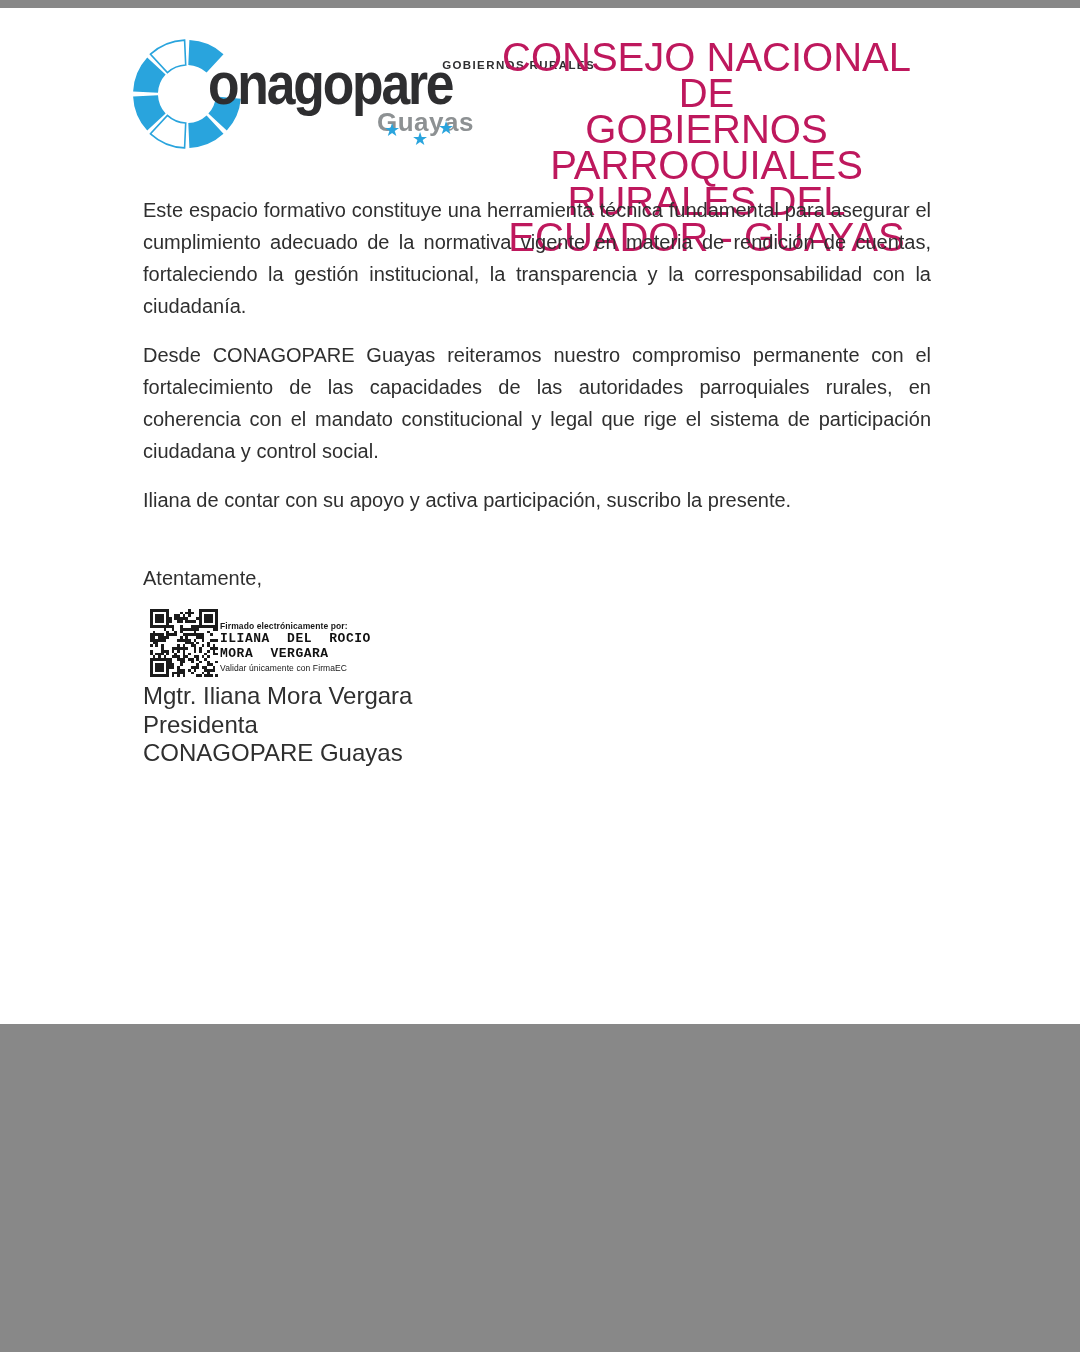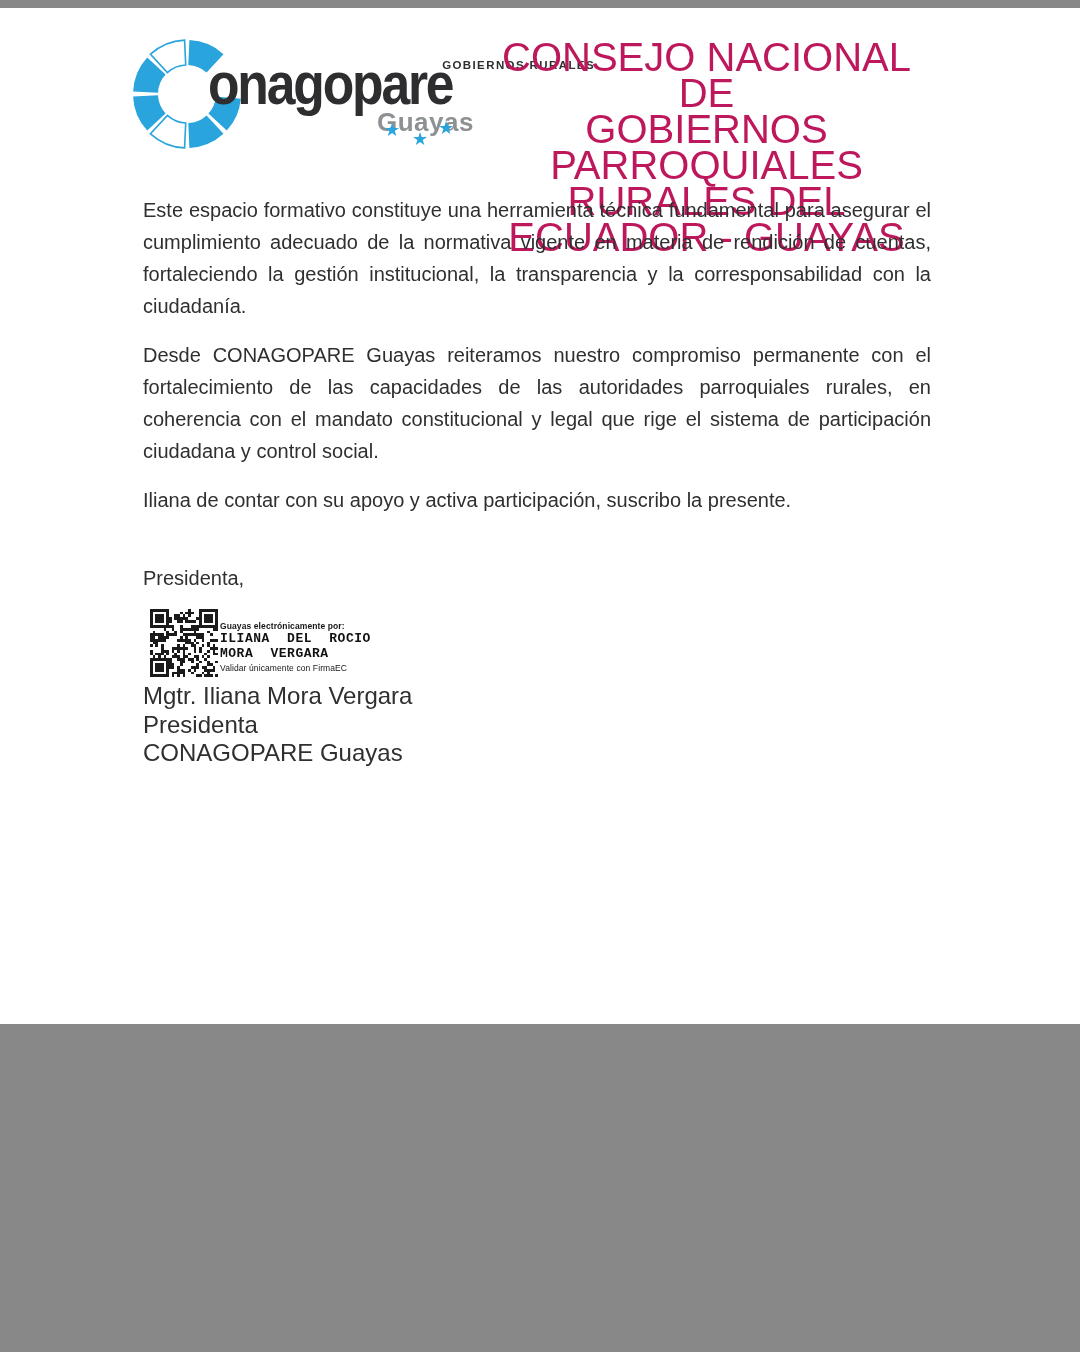--- a/index.html
+++ b/index.html
@@ -106,21 +106,21 @@
     <div>GOBIERNOS PARROQUIALES</div>
     <div>RURALES DEL ECUADOR - GUAYAS</div>
   </div>
 
   <div class="body-text">
     <p>Este espacio formativo constituye una herramienta técnica fundamental para asegurar el cumplimiento adecuado de la normativa vigente en materia de rendición de cuentas, fortaleciendo la gestión institucional, la transparencia y la corresponsabilidad con la ciudadanía.</p>
     <p>Desde CONAGOPARE Guayas reiteramos nuestro compromiso permanente con el fortalecimiento de las capacidades de las autoridades parroquiales rurales, en coherencia con el mandato constitucional y legal que rige el sistema de participación ciudadana y control social.</p>
     <p>Iliana de contar con su apoyo y activa participación, suscribo la presente.</p>
   </div>
 
-  <div class="closing">Presidenta,</div>
+  <div class="closing">Atentamente,</div>
 
   <div class="stamp">
     <svg class="qr" id="qr" viewBox="0 0 25 25" shape-rendering="crispEdges">
         <rect x="0" y="0" width="1" height="1" fill="#1b1b1b"></rect>
         <rect x="1" y="0" width="1" height="1" fill="#1b1b1b"></rect>
         <rect x="2" y="0" width="1" height="1" fill="#1b1b1b"></rect>
         <rect x="3" y="0" width="1" height="1" fill="#1b1b1b"></rect>
         <rect x="4" y="0" width="1" height="1" fill="#1b1b1b"></rect>
         <rect x="5" y="0" width="1" height="1" fill="#1b1b1b"></rect>
         <rect x="6" y="0" width="1" height="1" fill="#1b1b1b"></rect>
@@ -421,21 +421,21 @@
         <rect x="10" y="24" width="1" height="1" fill="#1b1b1b"></rect>
         <rect x="12" y="24" width="1" height="1" fill="#1b1b1b"></rect>
         <rect x="17" y="24" width="1" height="1" fill="#1b1b1b"></rect>
         <rect x="18" y="24" width="1" height="1" fill="#1b1b1b"></rect>
         <rect x="20" y="24" width="1" height="1" fill="#1b1b1b"></rect>
         <rect x="21" y="24" width="1" height="1" fill="#1b1b1b"></rect>
         <rect x="22" y="24" width="1" height="1" fill="#1b1b1b"></rect>
         <rect x="24" y="24" width="1" height="1" fill="#1b1b1b"></rect>
       </svg>
     <div class="stamp-text">
-      <div class="stamp-small">Guayas electrónicamente por:</div>
+      <div class="stamp-small">Firmado electrónicamente por:</div>
       <div class="stamp-name">ILIANA DEL ROCIO</div>
       <div class="stamp-name">MORA VERGARA</div>
       <div class="stamp-small validate">Validar únicamente con FirmaEC</div>
     </div>
   </div>
 
   <div class="sig-block">
     <div>Mgtr. Iliana Mora Vergara</div>
     <div>Presidenta</div>
     <div>CONAGOPARE Guayas</div>

